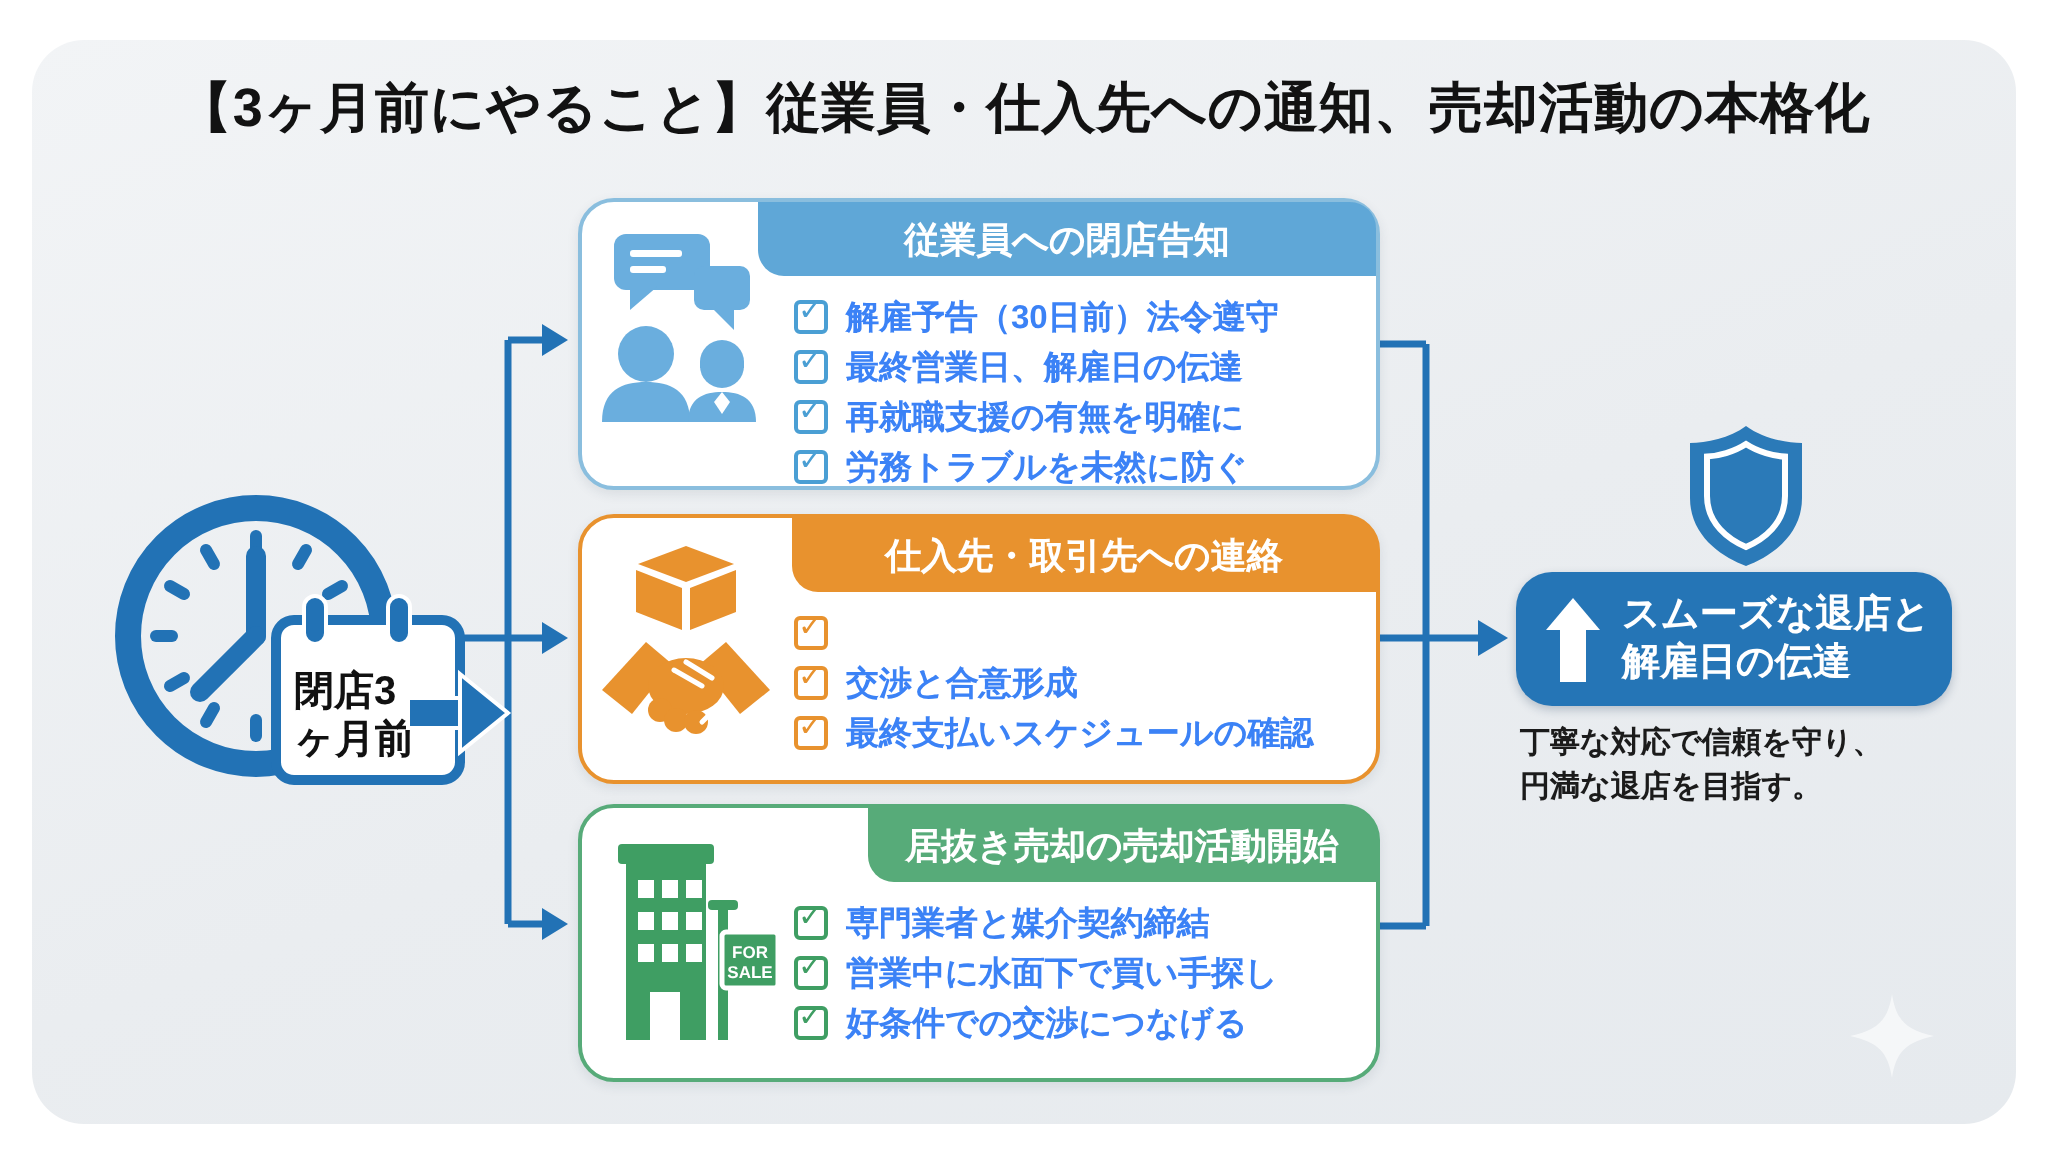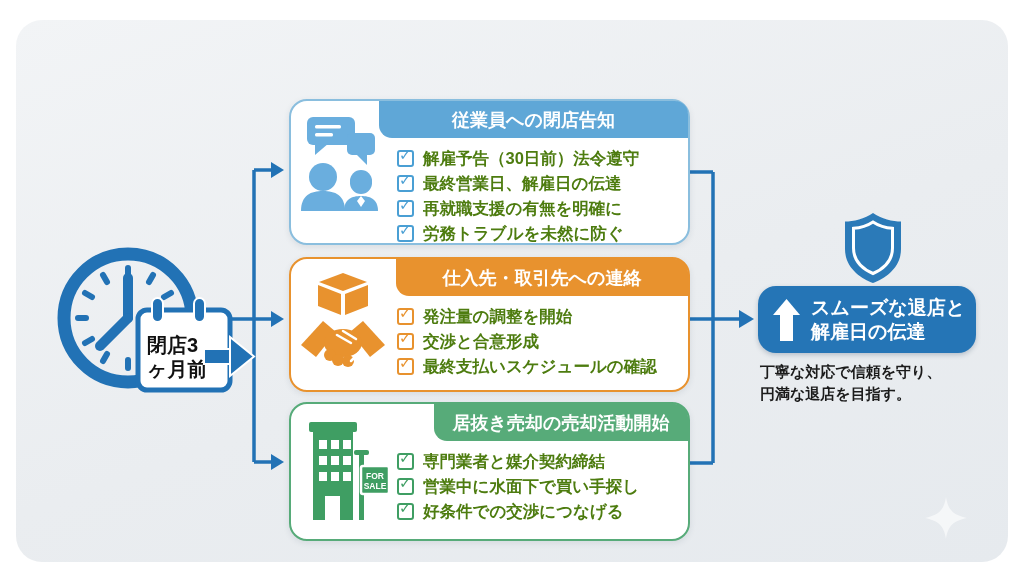--- a/index.html
+++ b/index.html
@@ -18,21 +18,21 @@
   .card.orange{border:2.5px solid #e8922e;top:257px;height:131px;}
   .card.green{border:2.5px solid #57ab79;top:402px;height:135px;}
   .card-header{position:absolute;top:0;right:0;height:37px;border-radius:0 13px 0 13px;
     display:flex;align-items:center;justify-content:center;color:#fff;font-weight:800;font-size:18px;}
   .card.blue  .card-header{left:88px;background:#5fa7d7;}
   .card.orange .card-header{left:105px;background:#e8922e;}
   .card.green .card-header{left:103px;background:#57ab79;margin-left:40px;}
   .card-icon{position:absolute;left:8px;top:14px;}
   .card.orange .card-icon,.card.green .card-icon{top:10px;}
   .check-list{position:absolute;left:106px;top:45px;margin:0;padding:0;list-style:none;}
-  .check-list li{display:flex;align-items:center;font-size:16.5px;font-weight:700;color:#4d7c0f;
+  .check-list li{display:flex;align-items:center;font-size:16.5px;font-weight:700;color:#3b82f6;
     height:25px;white-space:nowrap;}
   .checkbox{display:inline-block;width:13px;height:13px;border-radius:3px;border:2.5px solid;
     position:relative;margin-right:9px;flex:0 0 auto;background:#fff;}
   .checkbox::after{content:"\2713";position:absolute;left:0px;top:-6px;font-size:15px;font-weight:900;}
   .card.blue .checkbox{border-color:#4a9fd4;} .card.blue .checkbox::after{color:#4a9fd4;}
   .card.orange .checkbox{border-color:#e8922e;} .card.orange .checkbox::after{color:#e8922e;}
   .card.green .checkbox{border-color:#3f9e63;} .card.green .checkbox::after{color:#3f9e63;}
   
   .clock-group{position:absolute;left:46px;top:234px;}
   
@@ -44,20 +44,21 @@
   .outcome-caption{position:absolute;left:760px;top:361px;font-size:15px;font-weight:700;
     color:#1b1b1b;line-height:1.45;}
   .sparkle{position:absolute;left:925px;top:497px;}
 </style>
 </head>
 <body>
 
 <div class="stage">
   <div class="canvas"></div>
 
+  <div class="title">【3ヶ月前にやること】従業員・仕入先への通知、売却活動の本格化</div>
 
   <svg class="connectors" width="1024" height="580" viewBox="0 0 1024 580">
     <g stroke="#2272b5" stroke-width="3.5" fill="none">
       <path d="M226 319 H254"></path>
       <path d="M254 170 V462"></path>
       <path d="M254 170 H272"></path>
       <path d="M254 319 H272"></path>
       <path d="M254 462 H272"></path>
       <path d="M682 172 H713"></path>
       <path d="M713 172 V463"></path>
@@ -163,21 +164,20 @@
       </g>
       <g stroke="#ffffff" stroke-width="2.5" fill="none" stroke-linecap="round">
         <path d="M38 66 L52 74"></path>
         <path d="M44 62 L57 70"></path>
         <path d="M52 92 L60 84"></path>
       </g>
     </svg>
     <ul class="check-list">
       <li>
           <span class="checkbox"></span>
-          <span>発注量の調整を開始</span>
         </li>
       <li>
           <span class="checkbox"></span>
           <span>交渉と合意形成</span>
         </li>
       <li>
           <span class="checkbox"></span>
           <span>最終支払いスケジュールの確認</span>
         </li>
     </ul>

